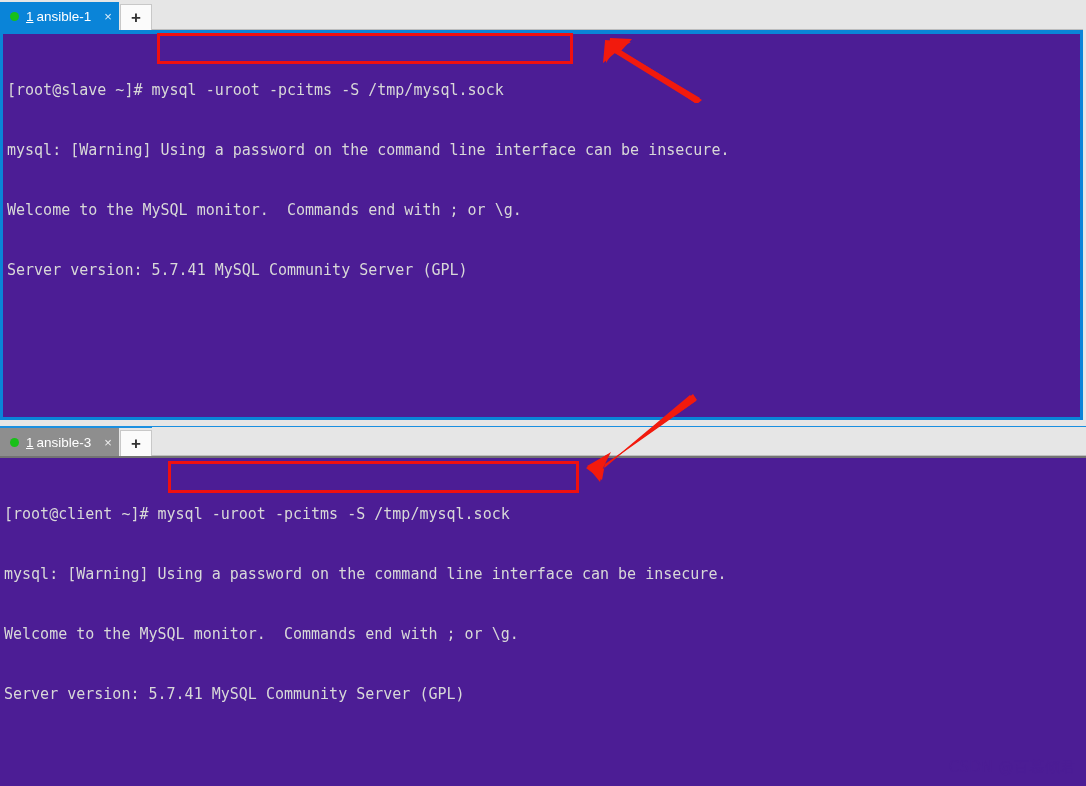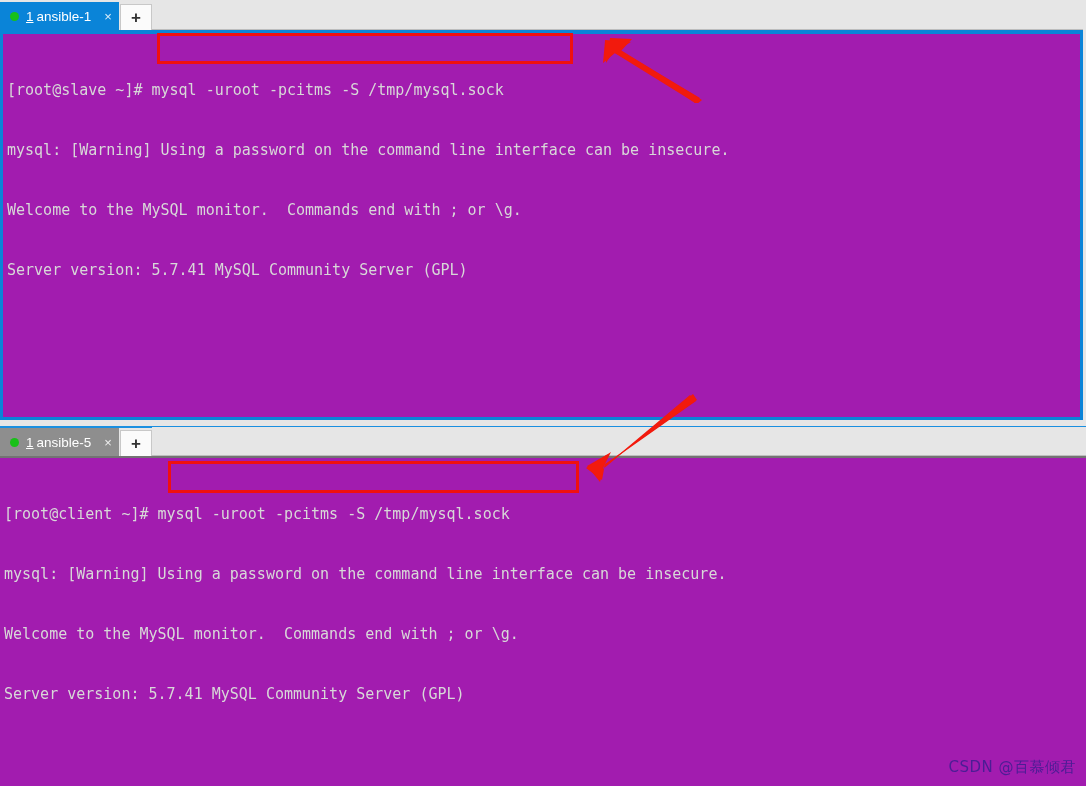--- a/index.html
+++ b/index.html
@@ -86,21 +86,21 @@
   }
   .tabbar-fill {
     flex: 1 1 auto;
     height: 28px;
     background: #e6e6e6;
     border-bottom: 1px solid #bdbdbd;
   }
 
   
   .term {
-    background: #a21caf;
+    background: #4c1d95;
     color: #d8d8d8;
     font-family: "DejaVu Sans Mono", "Liberation Mono", monospace;
     font-size: 15px;
     line-height: 20px;
     padding: 6px 0 0 4px;
     box-sizing: border-box;
     white-space: pre;
     overflow: hidden;
     position: relative;
   }
@@ -191,21 +191,21 @@
     </div>
   </div>
 </div>
 
 <div class="window" id="win2">
 
   <div class="tabbar">
     <div class="tab inactive-win">
       <span class="dot"></span>
       <span class="tnum">1</span>
-      <span class="tlabel">ansible-5</span>
+      <span class="tlabel">ansible-3</span>
       <span class="tclose">×</span>
     </div>
     <div class="newtab">+</div>
     <div class="tabbar-fill"></div>
   </div>
 
   <div class="termwrap">
     <div class="term">
       <div class="ln"><span>[root@client ~]# </span><span>mysql -uroot -pcitms -S /tmp/mysql.sock</span></div>
       <div class="ln">mysql: [Warning] Using a password on the command line interface can be insecure.</div>

